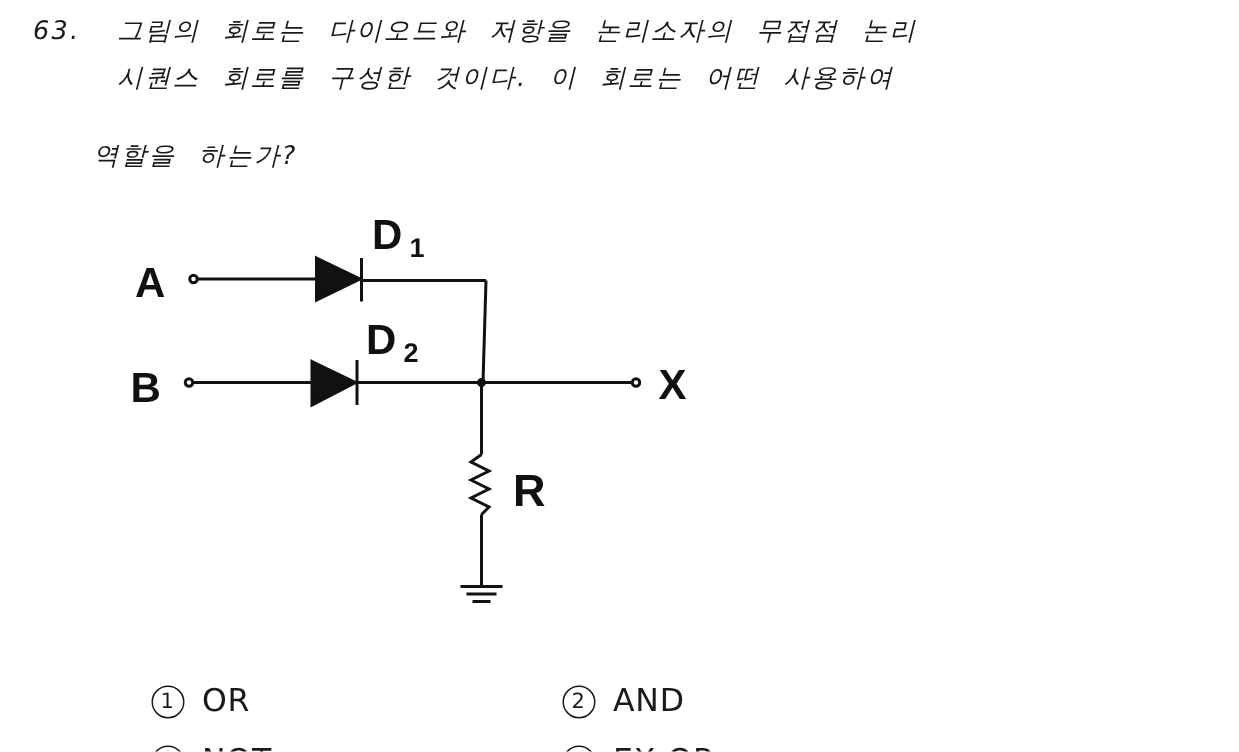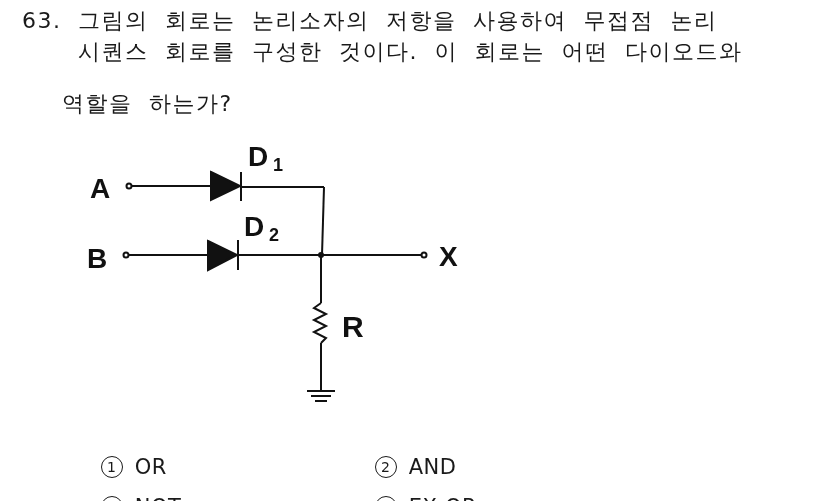--- a/index.html
+++ b/index.html
@@ -1,39 +1,39 @@
 <!DOCTYPE html>
 <html><head>
 <meta charset="utf-8">
 <style>
   html, body { margin: 0; padding: 0; background: #ffffff; }
   body { width: 826px; height: 501px; position: relative; overflow: hidden;
          font-family: "DejaVu Sans", "Liberation Sans", sans-serif; color: #1a1a1a; }
-  .q-line { position: absolute; font-size: 22px; letter-spacing: 1.5px; white-space: pre; line-height: 26px; }
+  .q-line { position: absolute; font-size: 17px; letter-spacing: 1.5px; white-space: pre; line-height: 26px; font-style: italic; }
   #q-num { left: 22px; top: 8px; }
   #q-l1 { left: 78px; top: 8px; word-spacing: 8px; }
   #q-l2 { left: 78px; top: 39px; word-spacing: 8px; }
   #q-l3 { left: 62px; top: 91px; word-spacing: 8px; }
   .diagram { position: absolute; left: 0; top: 0; }
   .opt { position: absolute; font-size: 21px; letter-spacing: 0.5px; white-space: pre; }
   .opt .mark { display: inline-block; width: 20px; height: 20px; border: 1.5px solid #1a1a1a; border-radius: 50%;
                font-size: 14px; line-height: 20px; text-align: center; margin-right: 12px; vertical-align: 2px; }
   #opt1 { left: 72px; top: 431px; }
   #opt2 { left: 346px; top: 431px; }
   #opt3 { left: 72px; top: 471px; }
   #opt4 { left: 346px; top: 471px; }
   .lbl { font-family: "Liberation Sans", "DejaVu Sans", sans-serif; font-weight: bold; }
 </style>
 </head>
 <body>
 
 <div>
   <div class="q-line" id="q-num">63.</div>
-  <div class="q-line" id="q-l1">그림의 회로는 논리소자의 저항을 사용하여 무접점 논리</div>
-  <div class="q-line" id="q-l2">시퀀스 회로를 구성한 것이다. 이 회로는 어떤 다이오드와</div>
+  <div class="q-line" id="q-l1">그림의 회로는 다이오드와 저항을 논리소자의 무접점 논리</div>
+  <div class="q-line" id="q-l2">시퀀스 회로를 구성한 것이다. 이 회로는 어떤 사용하여</div>
   <div class="q-line" id="q-l3">역할을 하는가?</div>
 </div>
 
 <svg class="diagram" width="826" height="501" viewBox="0 0 826 501">
   <g stroke="#111" stroke-width="2" fill="none">
 
     <line x1="132" y1="186" x2="212" y2="186"></line>
     <line x1="241" y1="187" x2="324" y2="187"></line>
     <line x1="324" y1="187" x2="322" y2="255"></line>
 

